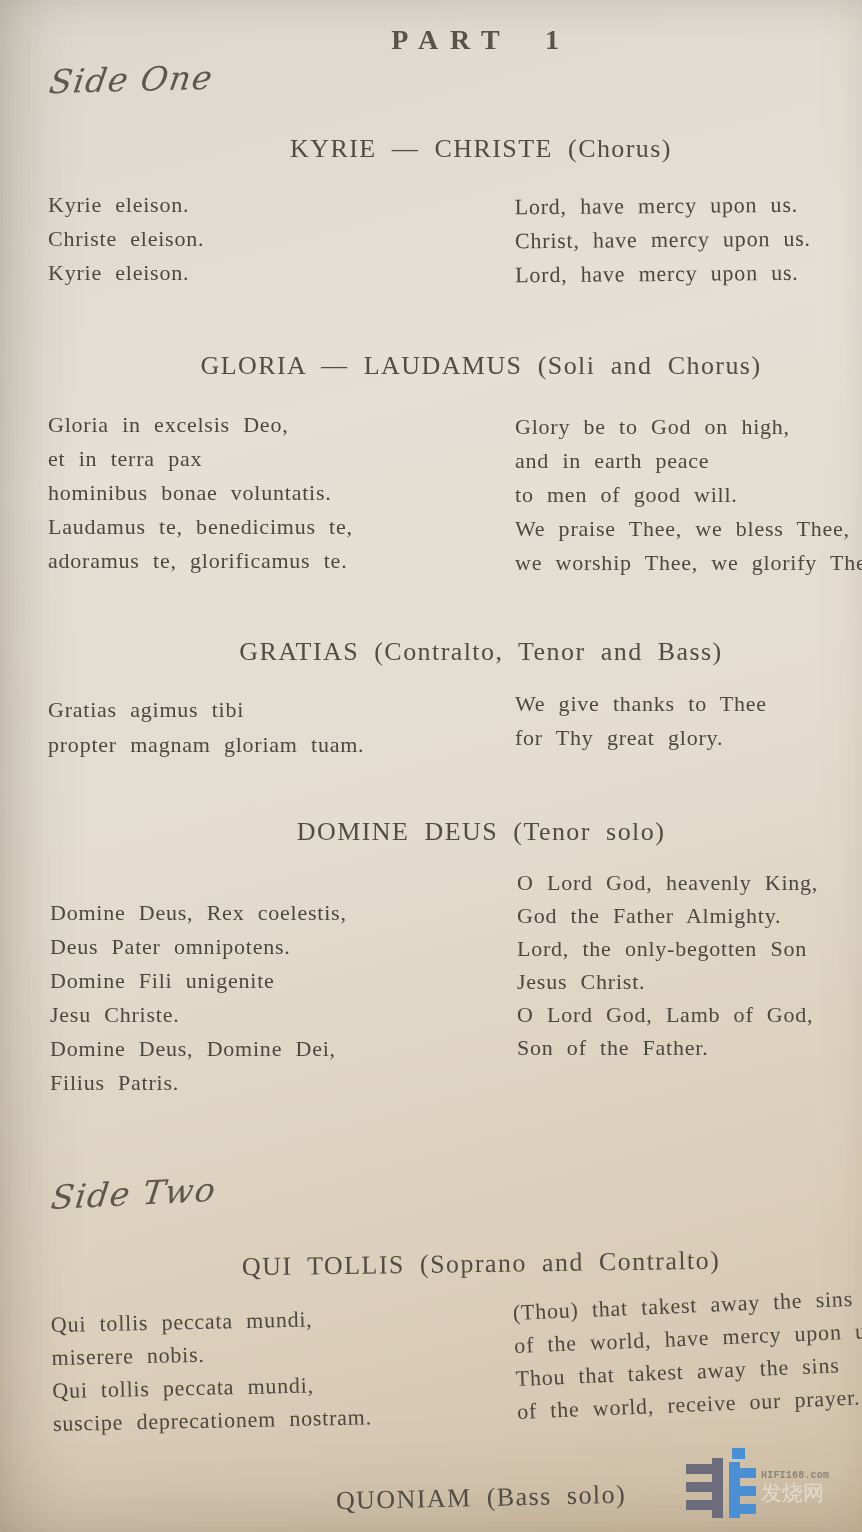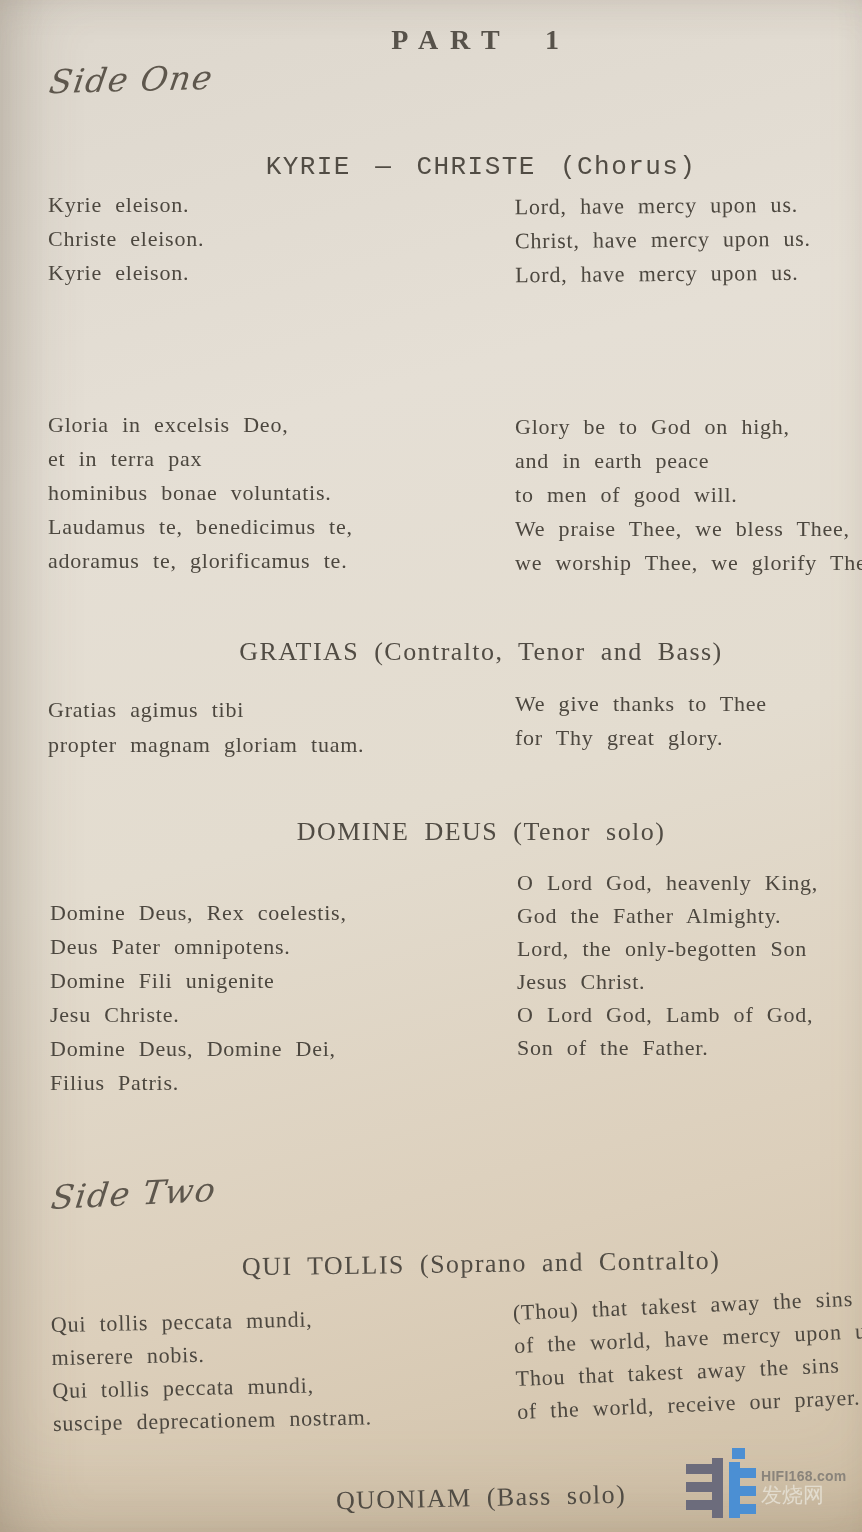--- a/index.html
+++ b/index.html
@@ -22,21 +22,21 @@
     position:absolute; font-style:italic; font-family:"DejaVu Serif",serif;
     font-size:33px; color:#5e574d; letter-spacing:0.04em;
   }
   .side-one { left:50px; top:60px; transform:skewX(-10deg) rotate(-1.5deg); }
   .side-two { left:52px; top:1174px; transform:skewX(-10deg) rotate(-2.8deg); }
   .sec-title {
     position:absolute; left:100px; right:0; text-align:center;
     font-size:26px; letter-spacing:0.055em; word-spacing:0.28em; color:#514c44;
     white-space:nowrap;
   }
-  .t-kyrie   { top:152px;font-family:Liberation Mono, monospace; }
+  .t-kyrie   { top:134px; }
   .t-gloria  { top:351px; }
   .t-gratias { top:637px; }
   .t-domine  { top:817px; }
   .t-quitollis { top:1249px; transform:rotate(-0.8deg); }
   .t-quoniam   { top:1483px; transform:rotate(-1.3deg); }
   .col { position:absolute; font-size:22px; letter-spacing:0.035em; word-spacing:0.32em; }
   .col .ln { line-height:34px; white-space:nowrap; }
   .kyrie-la  { left:48px;  top:188px; }
   .kyrie-en  { left:515px; top:189px; transform:rotate(-0.5deg); }
   .gloria-la { left:48px;  top:408px; }
@@ -51,22 +51,22 @@
   .quitollis-la .ln { line-height:33px; }
   .quitollis-en { left:515px; top:1296px; transform:rotate(-2.4deg); transform-origin:left center; }
   .quitollis-en .ln { line-height:33px; }
   .watermark {
     position:absolute; top:1444px; right:2px; width:178px; height:86px;
     display:flex; align-items:center; gap:5px;
   }
   .wm-logo { flex:0 0 auto; }
   .wm-text { display:flex; flex-direction:column; line-height:1; }
   .wm-domain {
-    font-family:Liberation Sans, sans-serif;
-    font-weight:bold; font-size:14px; color:#8a847b; letter-spacing:0.02em;
+    font-family:Liberation Mono, monospace;
+    font-weight:bold; font-size:10px; color:#8a847b; letter-spacing:0.02em;
   }
   .wm-name {
     font-family:"DejaVu Sans","Liberation Sans",sans-serif;
     font-size:21px; color:#e4ded1; margin-top:2px; opacity:0.95;
   }
 </style>
 </head>
 <body>
 
 <div class="page">
@@ -79,20 +79,21 @@
     <div class="ln">Kyrie eleison.</div>
     <div class="ln">Christe eleison.</div>
     <div class="ln">Kyrie eleison.</div>
   </div>
   <div class="col kyrie-en">
     <div class="ln">Lord, have mercy upon us.</div>
     <div class="ln">Christ, have mercy upon us.</div>
     <div class="ln">Lord, have mercy upon us.</div>
   </div>
 
+  <div class="sec-title t-gloria">GLORIA — LAUDAMUS (Soli and Chorus)</div>
   <div class="col gloria-la">
     <div class="ln">Gloria in excelsis Deo,</div>
     <div class="ln">et in terra pax</div>
     <div class="ln">hominibus bonae voluntatis.</div>
     <div class="ln">Laudamus te, benedicimus te,</div>
     <div class="ln">adoramus te, glorificamus te.</div>
   </div>
   <div class="col gloria-en">
     <div class="ln">Glory be to God on high,</div>
     <div class="ln">and in earth peace</div>

